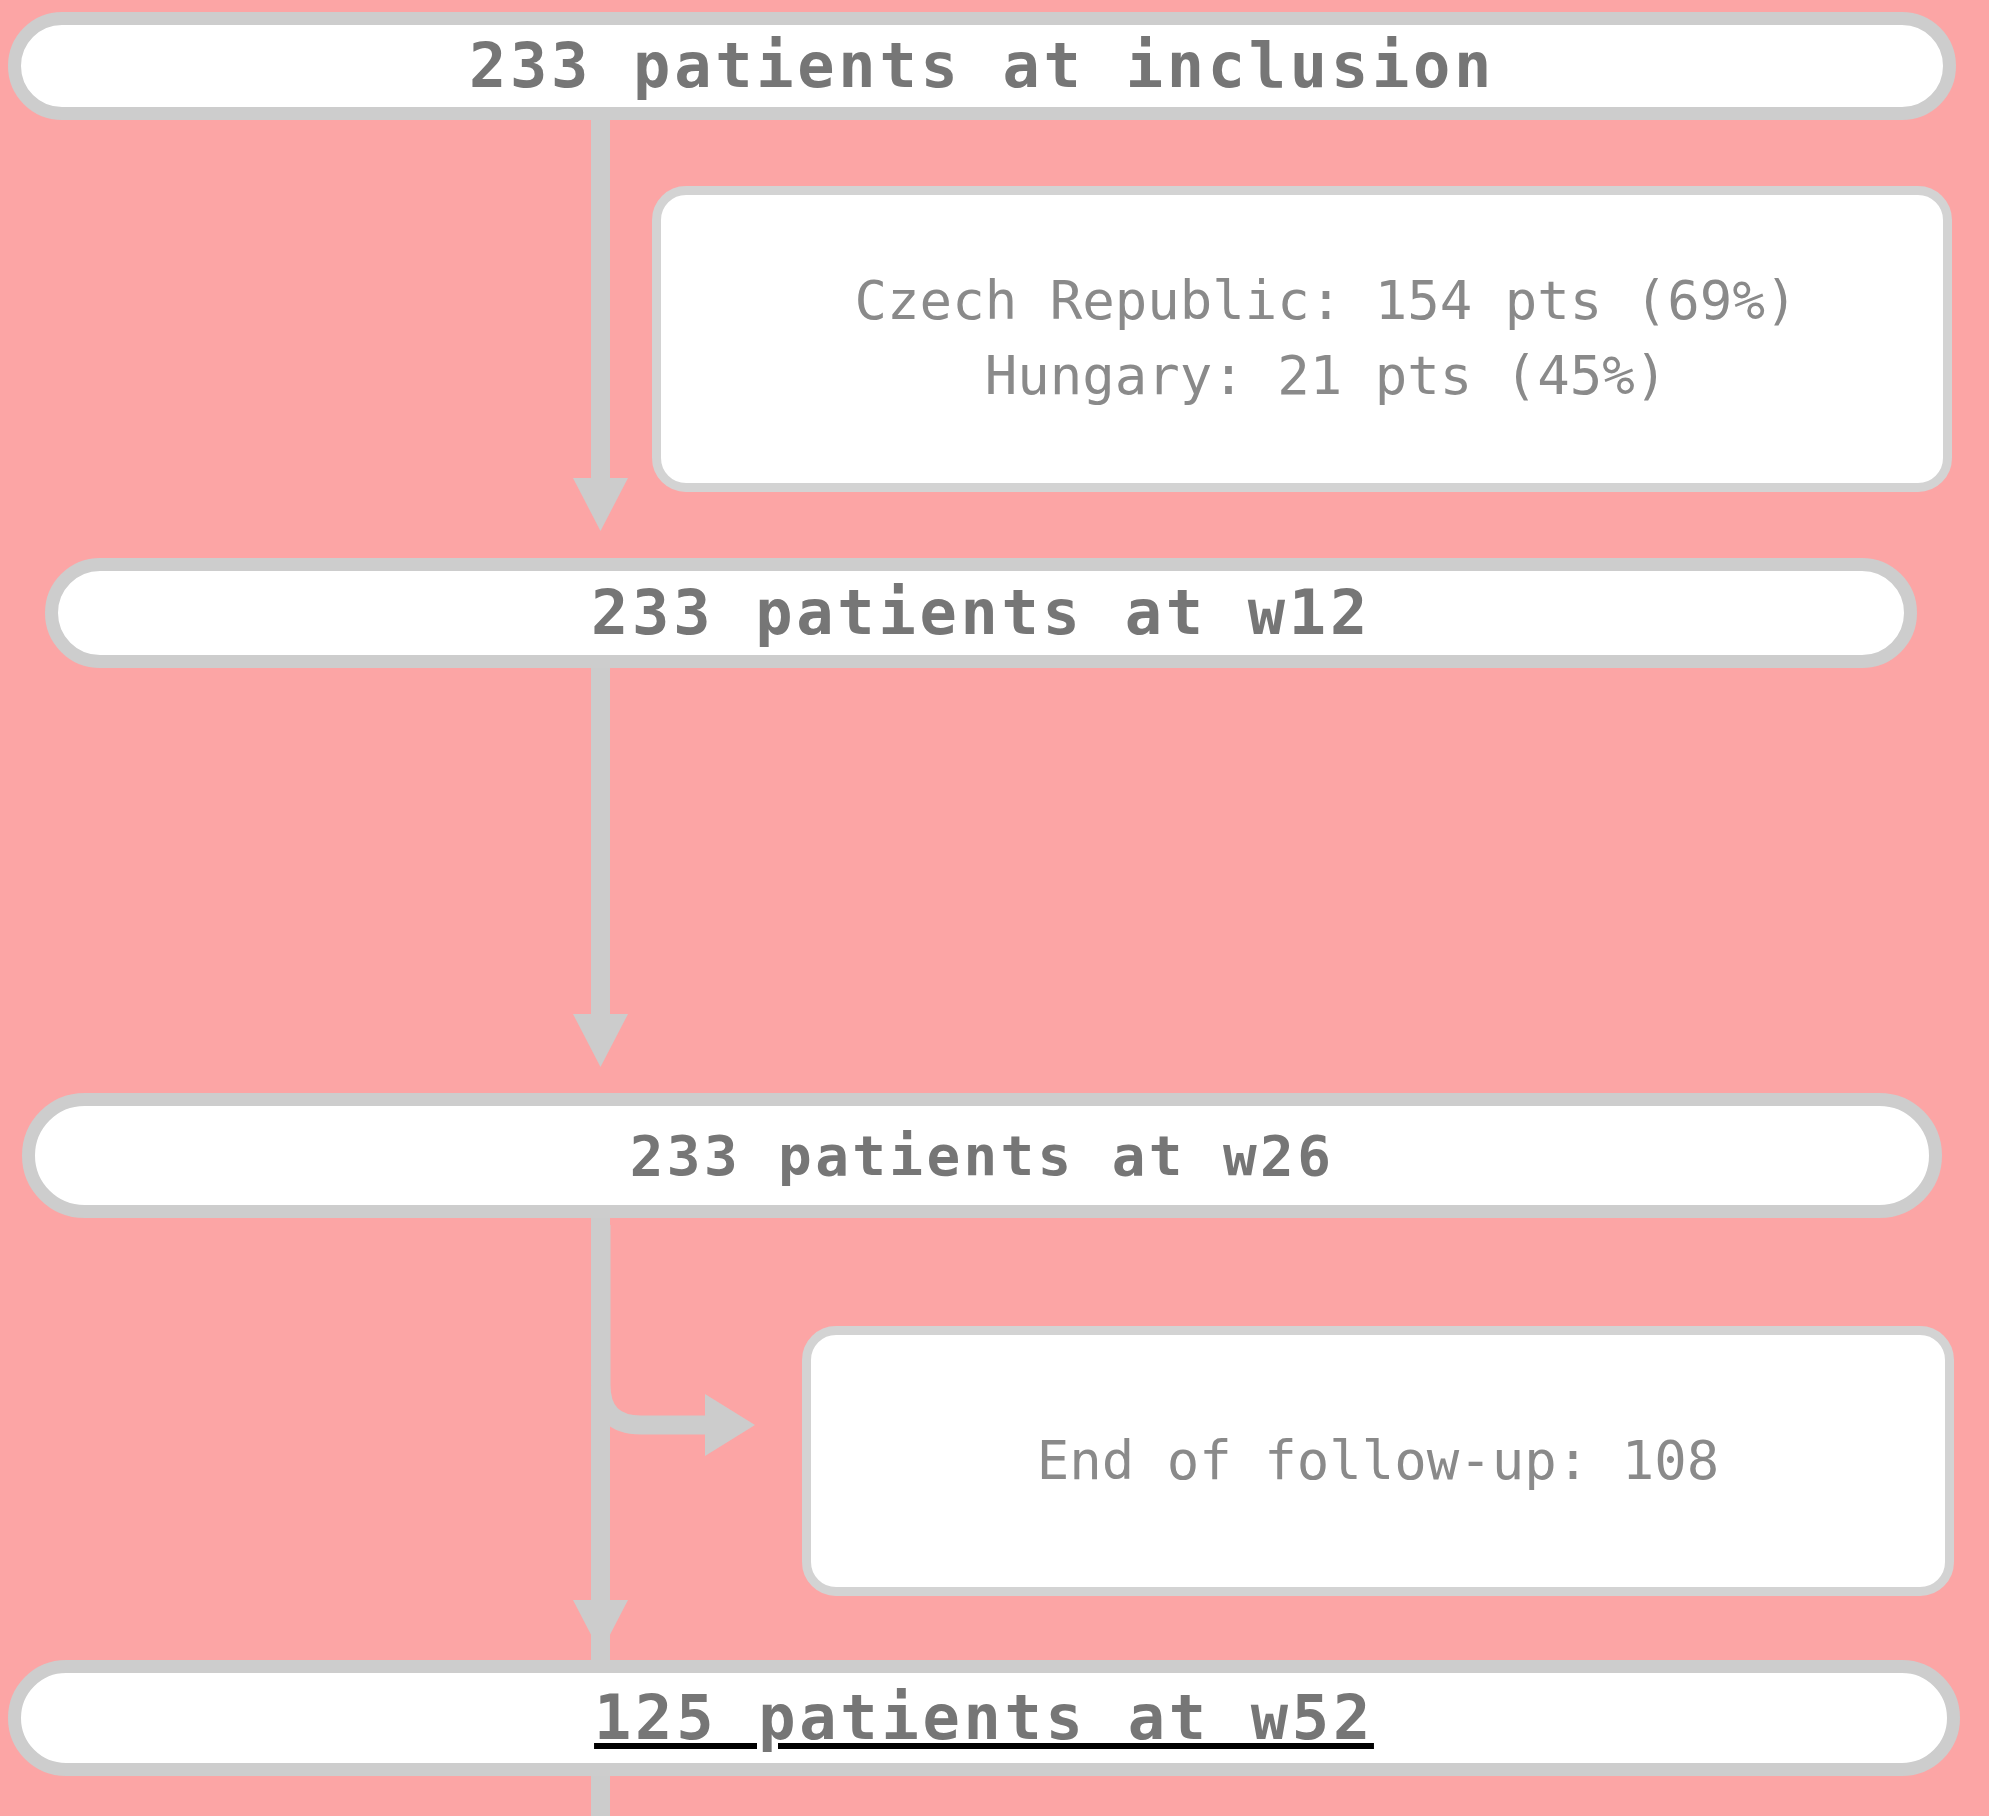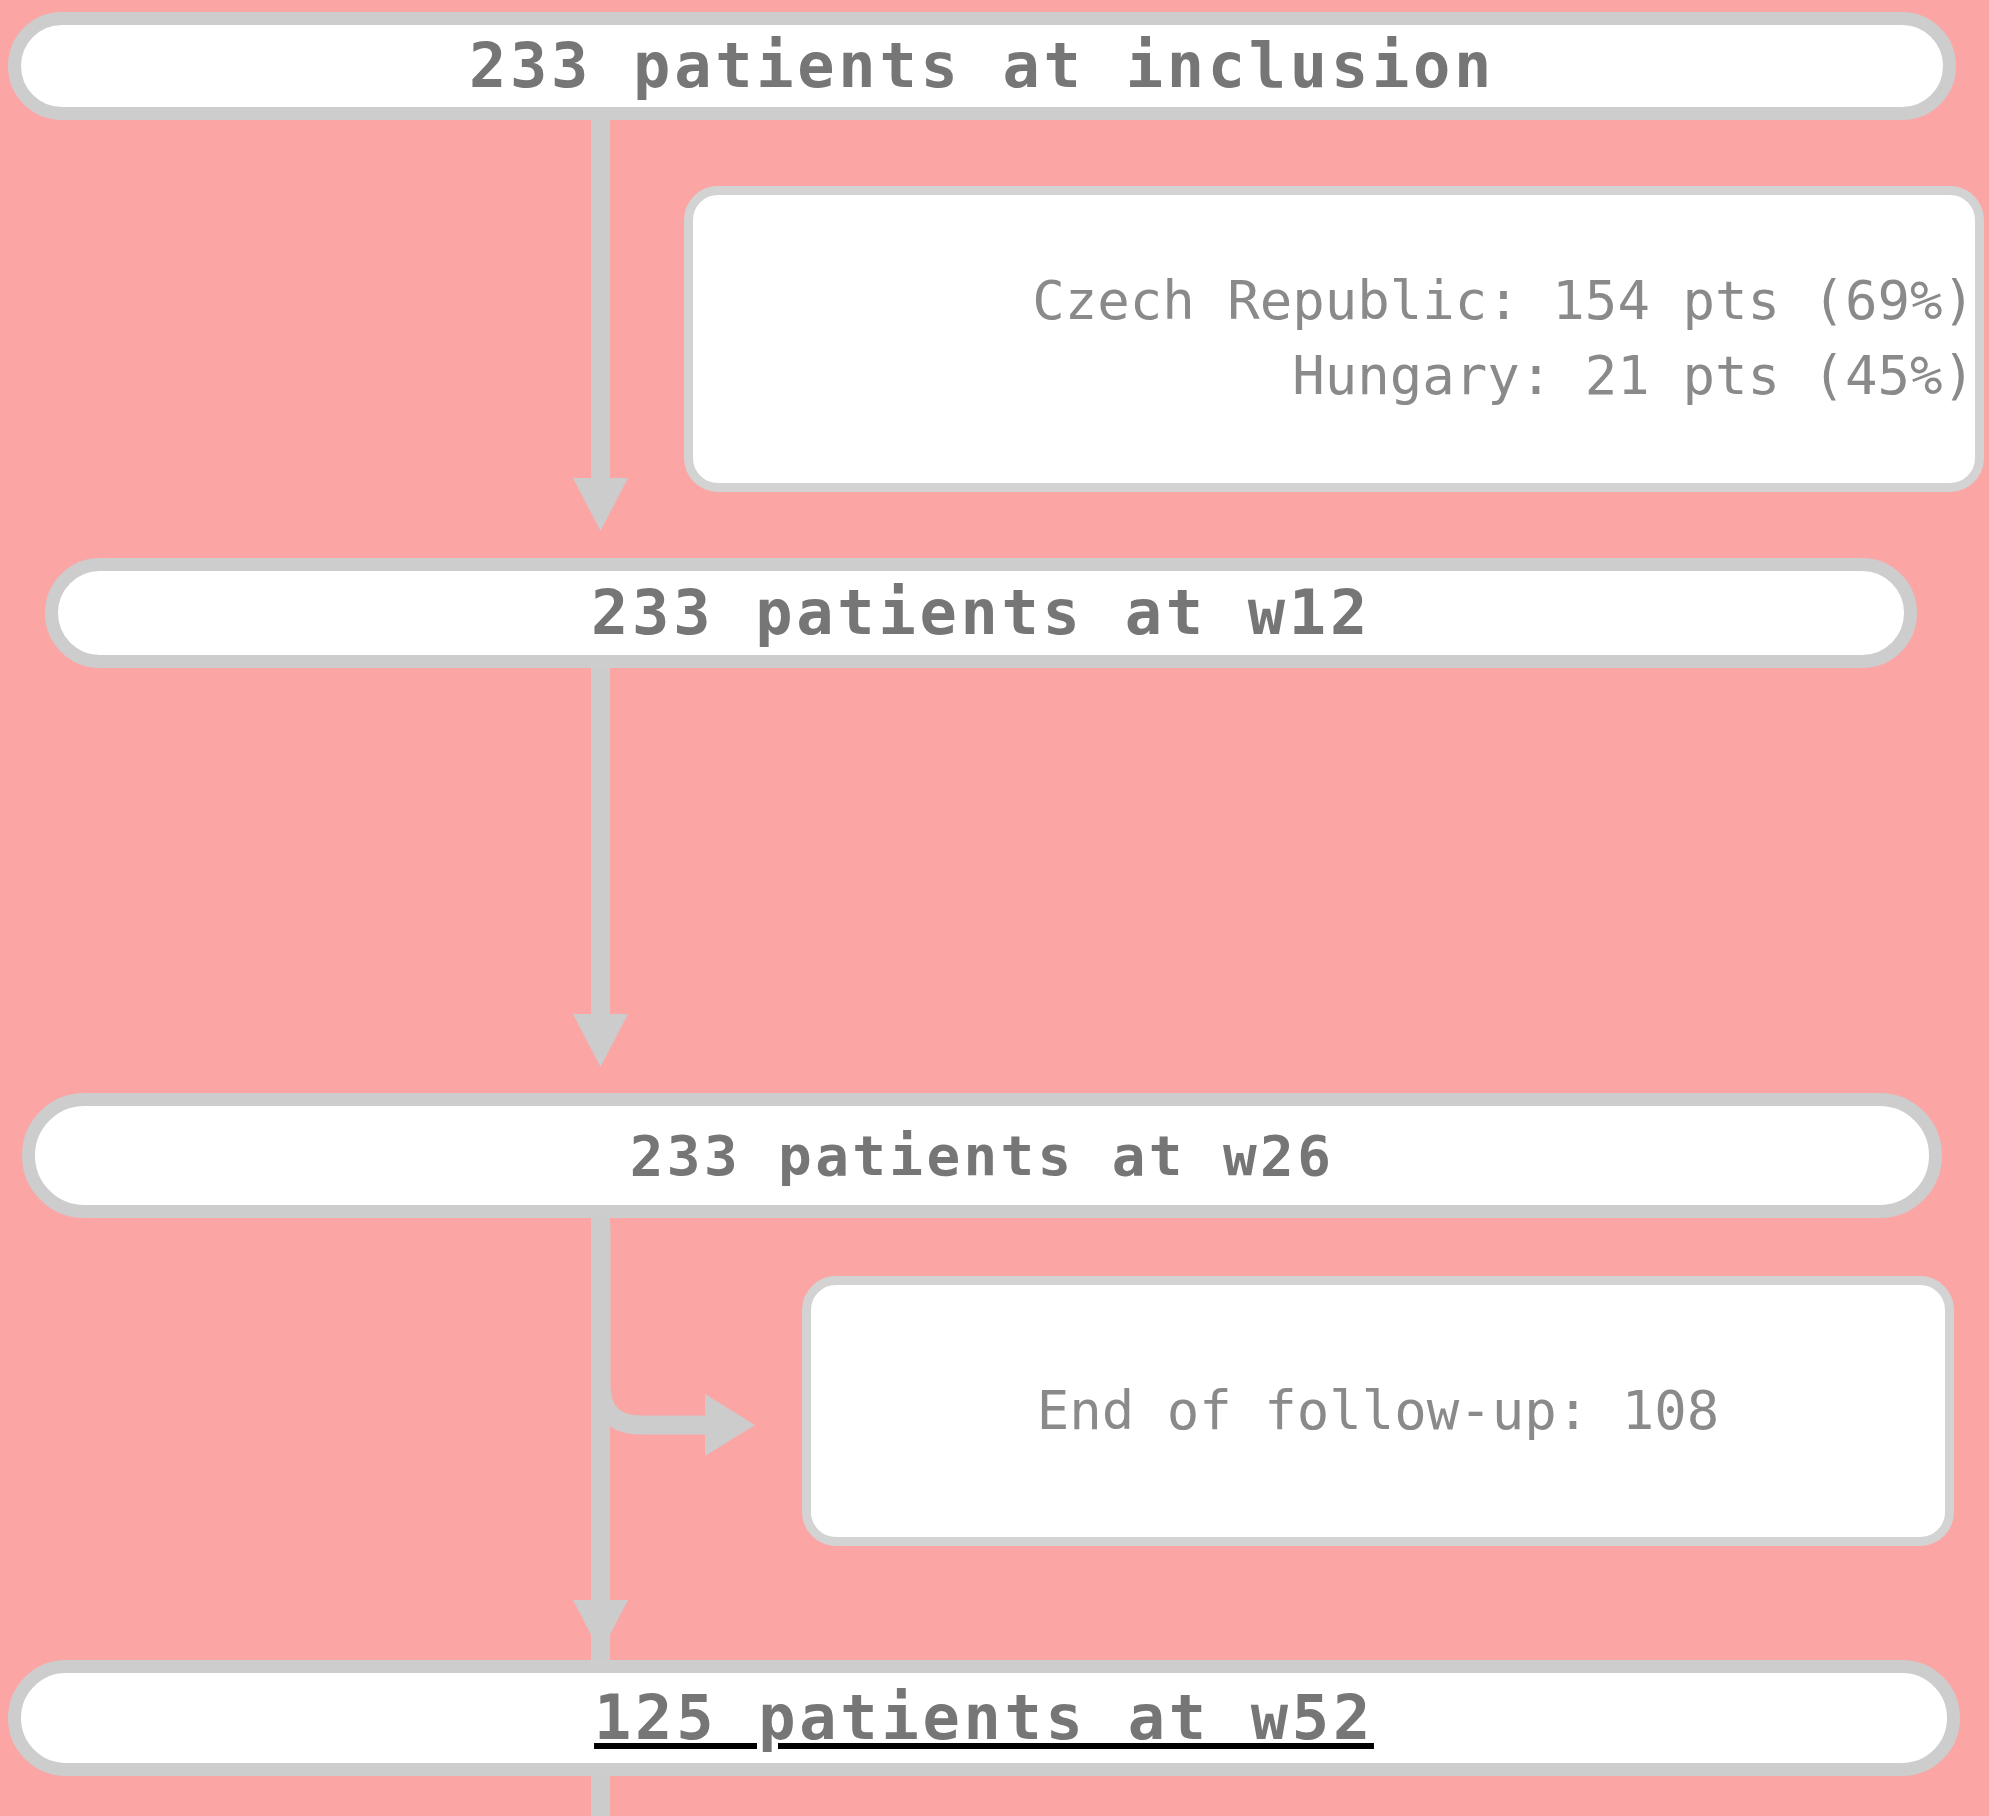--- a/index.html
+++ b/index.html
@@ -84,26 +84,25 @@
     color: #8a8a8a;
     font-size: 54px;
     line-height: 1.38;
     white-space: nowrap;
   }
 
   #note-countries {
     left: 652px; top: 186px;
     width: 1300px; height: 306px;
     padding: 0 0 0 48px;
-    align-items: flex-end;
-    margin-left: 32px;
+    align-items: center;
   }
 
   #note-followup {
-    left: 802px; top: 1276px;
+    left: 802px; top: 1326px;
     width: 1152px; height: 270px;
     align-items: center;
     text-align: center;
     gap: 17px;
   }
   #note-followup .note-line { line-height: 1.45; }
   #connector-layer {
     position: absolute;
     left: 0; top: 0;
     width: 1989px; height: 1816px;

